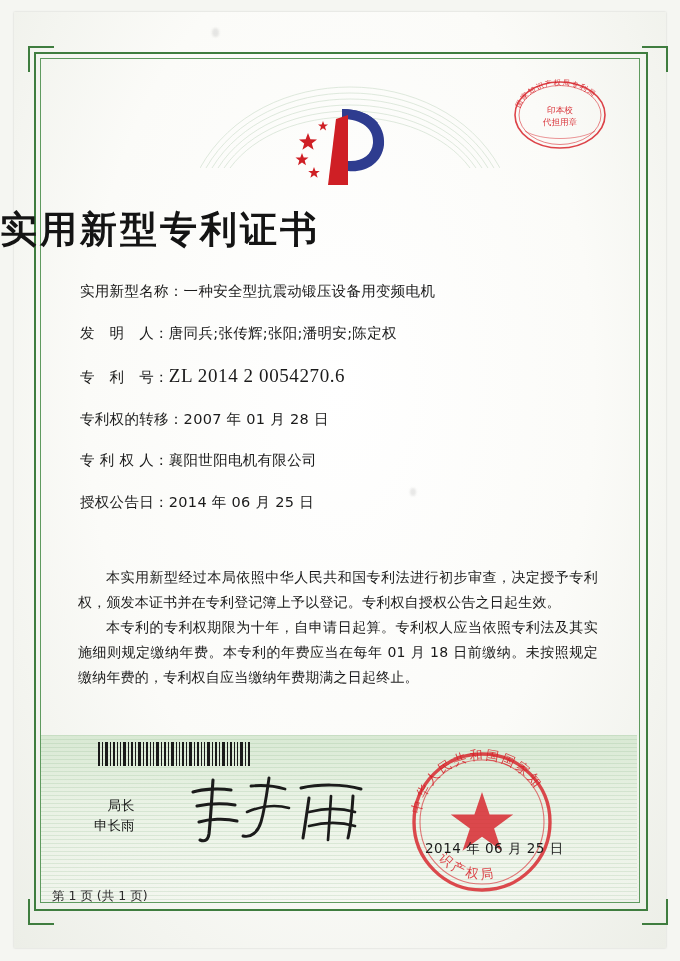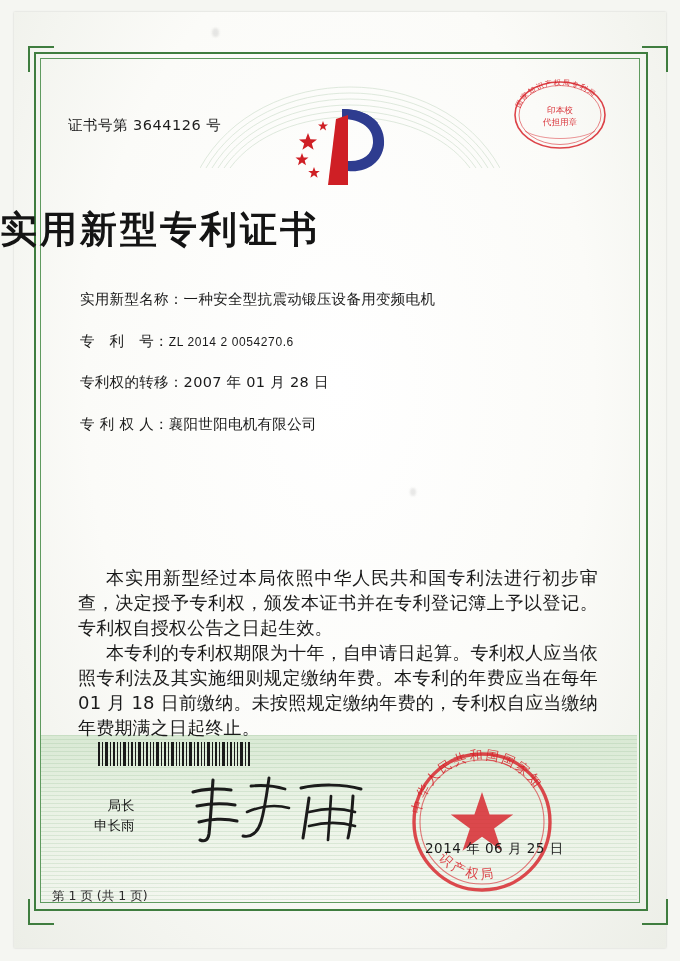--- a/index.html
+++ b/index.html
@@ -121,44 +121,44 @@
     font-family: "DejaVu Serif", "Liberation Serif", serif;
     font-weight: bold;
     font-size: 37px;
     letter-spacing: 3px;
     color: #141414;
   }
 
   .fields {
     position: absolute;
     left: 80px;
-    top: 290px;
+    top: 282px;
     width: 520px;
   }
   .field-row {
     font-size: 14.5px;
     color: #1a1a1a;
     margin-bottom: 22.5px;
     white-space: nowrap;
     letter-spacing: 0.3px;
   }
   .field-row .lbl { }
   .field-row .val { }
   .mono-val {
-    font-family: Liberation Sans, sans-serif;
-    font-size: 12px;
+    font-family: Liberation Serif, serif;
+    font-size: 19px;
     letter-spacing: 0.6px;
   }
 
   .body-text {
     position: absolute;
     left: 78px;
     top: 565px;
     width: 520px;
-    font-size: 18px;
+    font-size: 14px;
     line-height: 25px;
     color: #1a1a1a;
     text-align: justify;
     letter-spacing: 0.2px;
   }
   .body-text p {
     margin: 0 0 0 0;
     text-indent: 28px;
   }
 
@@ -251,21 +251,20 @@
   <div class="notch tr"></div>
   <div class="notch bl"></div>
   <div class="notch br"></div>
 
   <div class="green-band"></div>
   <div class="green-band-lines"></div>
 
   <div class="smudge" style="left:212px; top:28px; width:7px; height:9px;"></div>
   <div class="smudge" style="left:410px; top:488px; width:6px; height:8px;"></div>
 
-  <div class="cert-no">证书号第 3644126 号</div>
 
   <div class="emblem">
     <svg width="96" height="84" viewBox="0 0 96 84">
 
       <path d="M50,4 C78,4 94,20 92,40 C90,58 74,68 56,66 L56,56 C70,57 80,50 81,38 C82,24 70,14 50,14 Z" fill="#2e3c8f"></path>
       <path d="M50,4 C66,4 78,9 86,18 L78,24 C71,16 62,12 50,12 Z" fill="#2e3c8f"></path>
 
       <path d="M44,14 L56,10 L56,80 L44,80 Z" fill="#cf1f25"></path>
       <path d="M44,14 L36,80 L44,80 Z" fill="#cf1f25"></path>
 
@@ -294,27 +293,33 @@
     </svg>
   </div>
 
   <div class="title">实用新型专利证书</div>
 
   <div class="fields">
     <div class="field-row">
       <span class="lbl">实用新型名称：</span><span class="val">一种安全型抗震动锻压设备用变频电机</span>
     </div>
     <div class="field-row">
+      <span class="lbl">发　明　人：</span><span class="val">唐同兵;张传辉;张阳;潘明安;陈定权</span>
+    </div>
+    <div class="field-row">
       <span class="lbl">专　利　号：</span><span class="val mono-val">ZL 2014 2 0054270.6</span>
     </div>
     <div class="field-row">
       <span class="lbl">专利权的转移：</span><span class="val">2007 年 01 月 28 日</span>
     </div>
     <div class="field-row">
       <span class="lbl">专 利 权 人：</span><span class="val">襄阳世阳电机有限公司</span>
+    </div>
+    <div class="field-row">
+      <span class="lbl">授权公告日：</span><span class="val">2014 年 06 月 25 日</span>
     </div>
   </div>
 
   <div class="body-text">
     <p>本实用新型经过本局依照中华人民共和国专利法进行初步审查，决定授予专利权，颁发本证书并在专利登记簿上予以登记。专利权自授权公告之日起生效。</p>
     <p>本专利的专利权期限为十年，自申请日起算。专利权人应当依照专利法及其实施细则规定缴纳年费。本专利的年费应当在每年 01 月 18 日前缴纳。未按照规定缴纳年费的，专利权自应当缴纳年费期满之日起终止。</p>
   </div>
 
   <div class="barcode">
     <svg width="155" height="24" viewBox="0 0 155 24">

